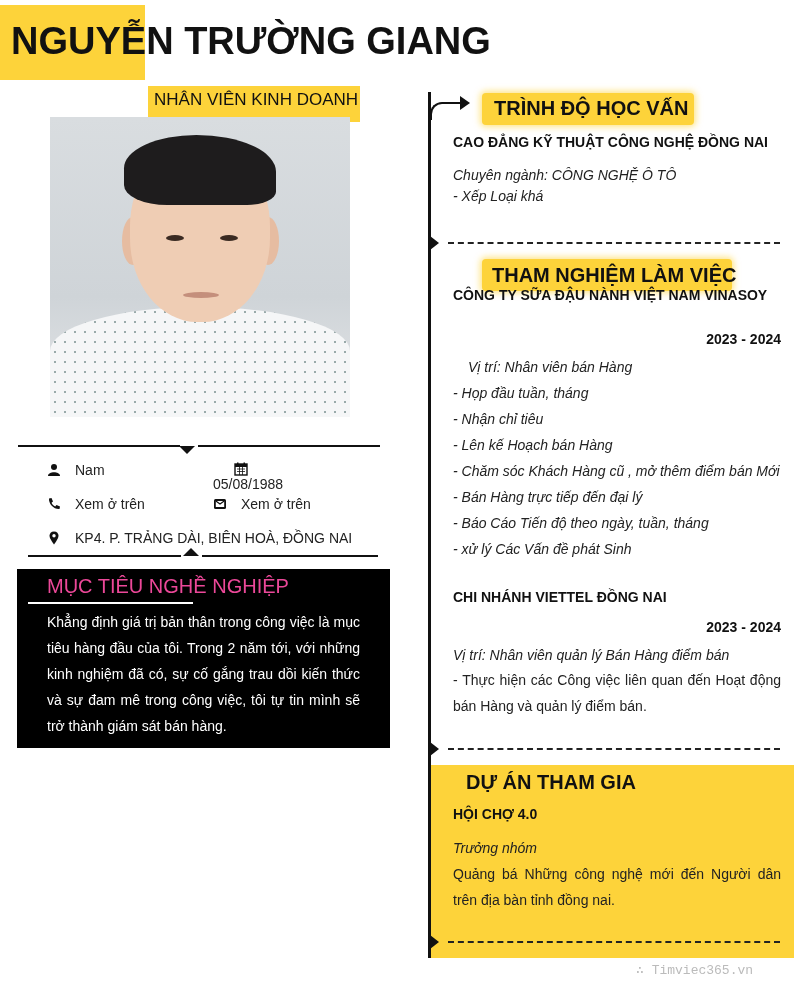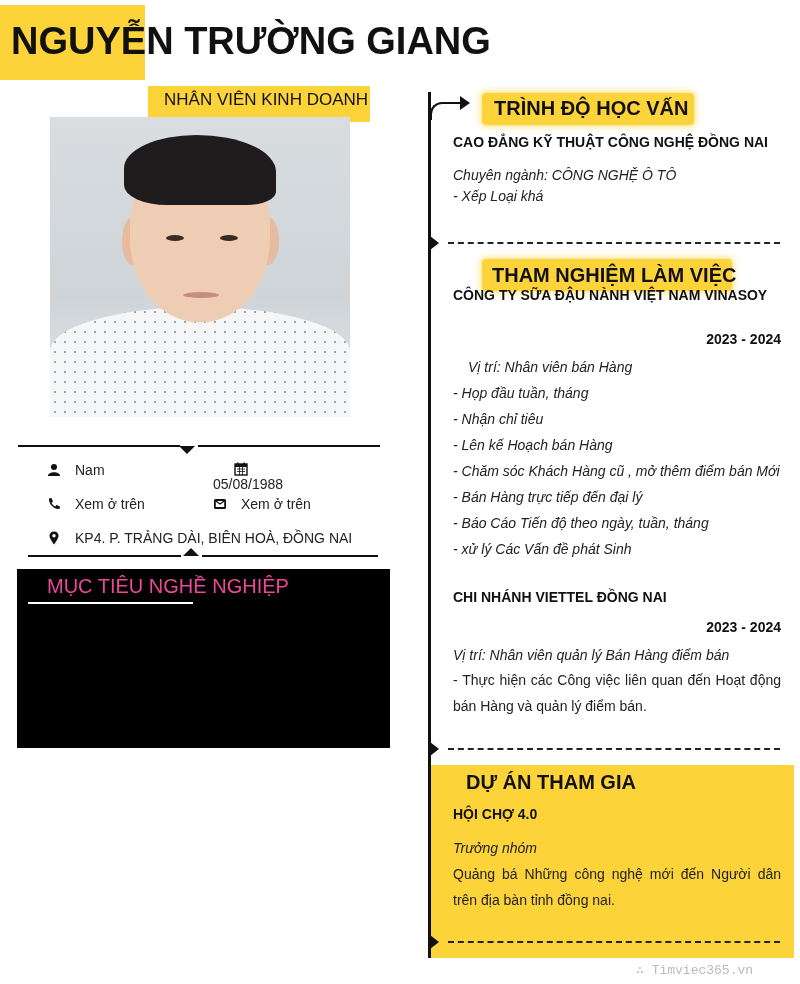--- a/index.html
+++ b/index.html
@@ -2,21 +2,21 @@
 <html><head>
 <meta charset="utf-8">
 <style>
   * { box-sizing: border-box; margin: 0; padding: 0; }
   html, body { width: 800px; height: 984px; background: #ffffff; overflow: hidden; }
   body { position: relative; font-family: "Liberation Sans", "DejaVu Sans", sans-serif; color: #222; }
 
   .name-bg { position: absolute; left: 0; top: 5px; width: 145px; height: 75px; background: #fdd33a; }
   .name { position: absolute; left: 11px; top: 20px; font-size: 38px; font-weight: bold; color: #111; letter-spacing: 0px; white-space: nowrap; }
 
-  .job-title { position: absolute; left: 148px; top: 86px; height: 36px; padding: 2px 2px 0 16px; background: #fdd33a; font-size: 17px; color: #111; white-space: nowrap; line-height: 24px; }
+  .job-title { position: absolute; left: 148px; top: 86px; height: 36px; padding: 2px 2px 0 6px; background: #fdd33a; font-size: 17px; color: #111; white-space: nowrap; line-height: 24px; }
 
   .photo { position: absolute; left: 50px; top: 117px; width: 300px; height: 300px; background: linear-gradient(180deg,#d9dde0 0%,#cfd4d8 60%,#e4e6e8 100%); overflow: hidden; }
   .photo .shirt { position: absolute; left: 0; bottom: 0; width: 300px; height: 110px; background: radial-gradient(circle,#9aa 1px,transparent 1.5px) 0 0/10px 10px, #f5f6f7; border-radius: 50% 50% 0 0 / 40% 40% 0 0; }
   .photo .neck { position: absolute; left: 110px; top: 185px; width: 80px; height: 80px; background: #e9c3a8; }
   .photo .face { position: absolute; left: 80px; top: 30px; width: 140px; height: 175px; background: #efcdb4; border-radius: 45% 45% 48% 48%; }
   .photo .hair { position: absolute; left: 74px; top: 18px; width: 152px; height: 70px; background: #1e1c1d; border-radius: 50% 55% 20% 30%; }
   .photo .ear-l { position: absolute; left: 72px; top: 100px; width: 22px; height: 48px; background: #e6bca1; border-radius: 50%; }
   .photo .ear-r { position: absolute; left: 207px; top: 100px; width: 22px; height: 48px; background: #e6bca1; border-radius: 50%; }
   .photo .eye-l, .photo .eye-r { position: absolute; top: 118px; width: 18px; height: 6px; background: #3a2a22; border-radius: 50%; }
   .photo .eye-l { left: 116px; } .photo .eye-r { left: 170px; }
@@ -127,20 +127,21 @@
   <span>KP4. P. TRẢNG DÀI, BIÊN HOÀ, ĐỒNG NAI</span>
 </div>
 
 <div class="divider" style="left:28px; top:555px; width:153px;"></div>
 <div class="tri-up" style="left:183px; top:548px;"></div>
 <div class="divider" style="left:202px; top:555px; width:176px;"></div>
 
 <div class="goal-box">
   <div class="goal-title">MỤC TIÊU NGHỀ NGHIỆP</div>
   <div class="goal-underline"></div>
+  <div class="goal-text">Khẳng định giá trị bản thân trong công việc là mục tiêu hàng đầu của tôi. Trong 2 năm tới, với những kinh nghiệm đã có, sự cố gắng trau dồi kiến thức và sự đam mê trong công việc, tôi tự tin mình sẽ trở thành giám sát  bán hàng.</div>
 </div>
 
 <div class="project-bg"></div>
 <div class="timeline"></div>
 <div class="arrow-curve"></div>
 <div class="arrow-head"></div>
 
 <div class="brush" style="left:482px; top:93px; width:212px;"></div>
 <div class="sec-title" style="left:494px; top:97px;">TRÌNH ĐỘ HỌC VẤN</div>
 <div class="org" style="top:134px;">CAO ĐẲNG KỸ THUẬT CÔNG NGHỆ ĐỒNG NAI</div>

